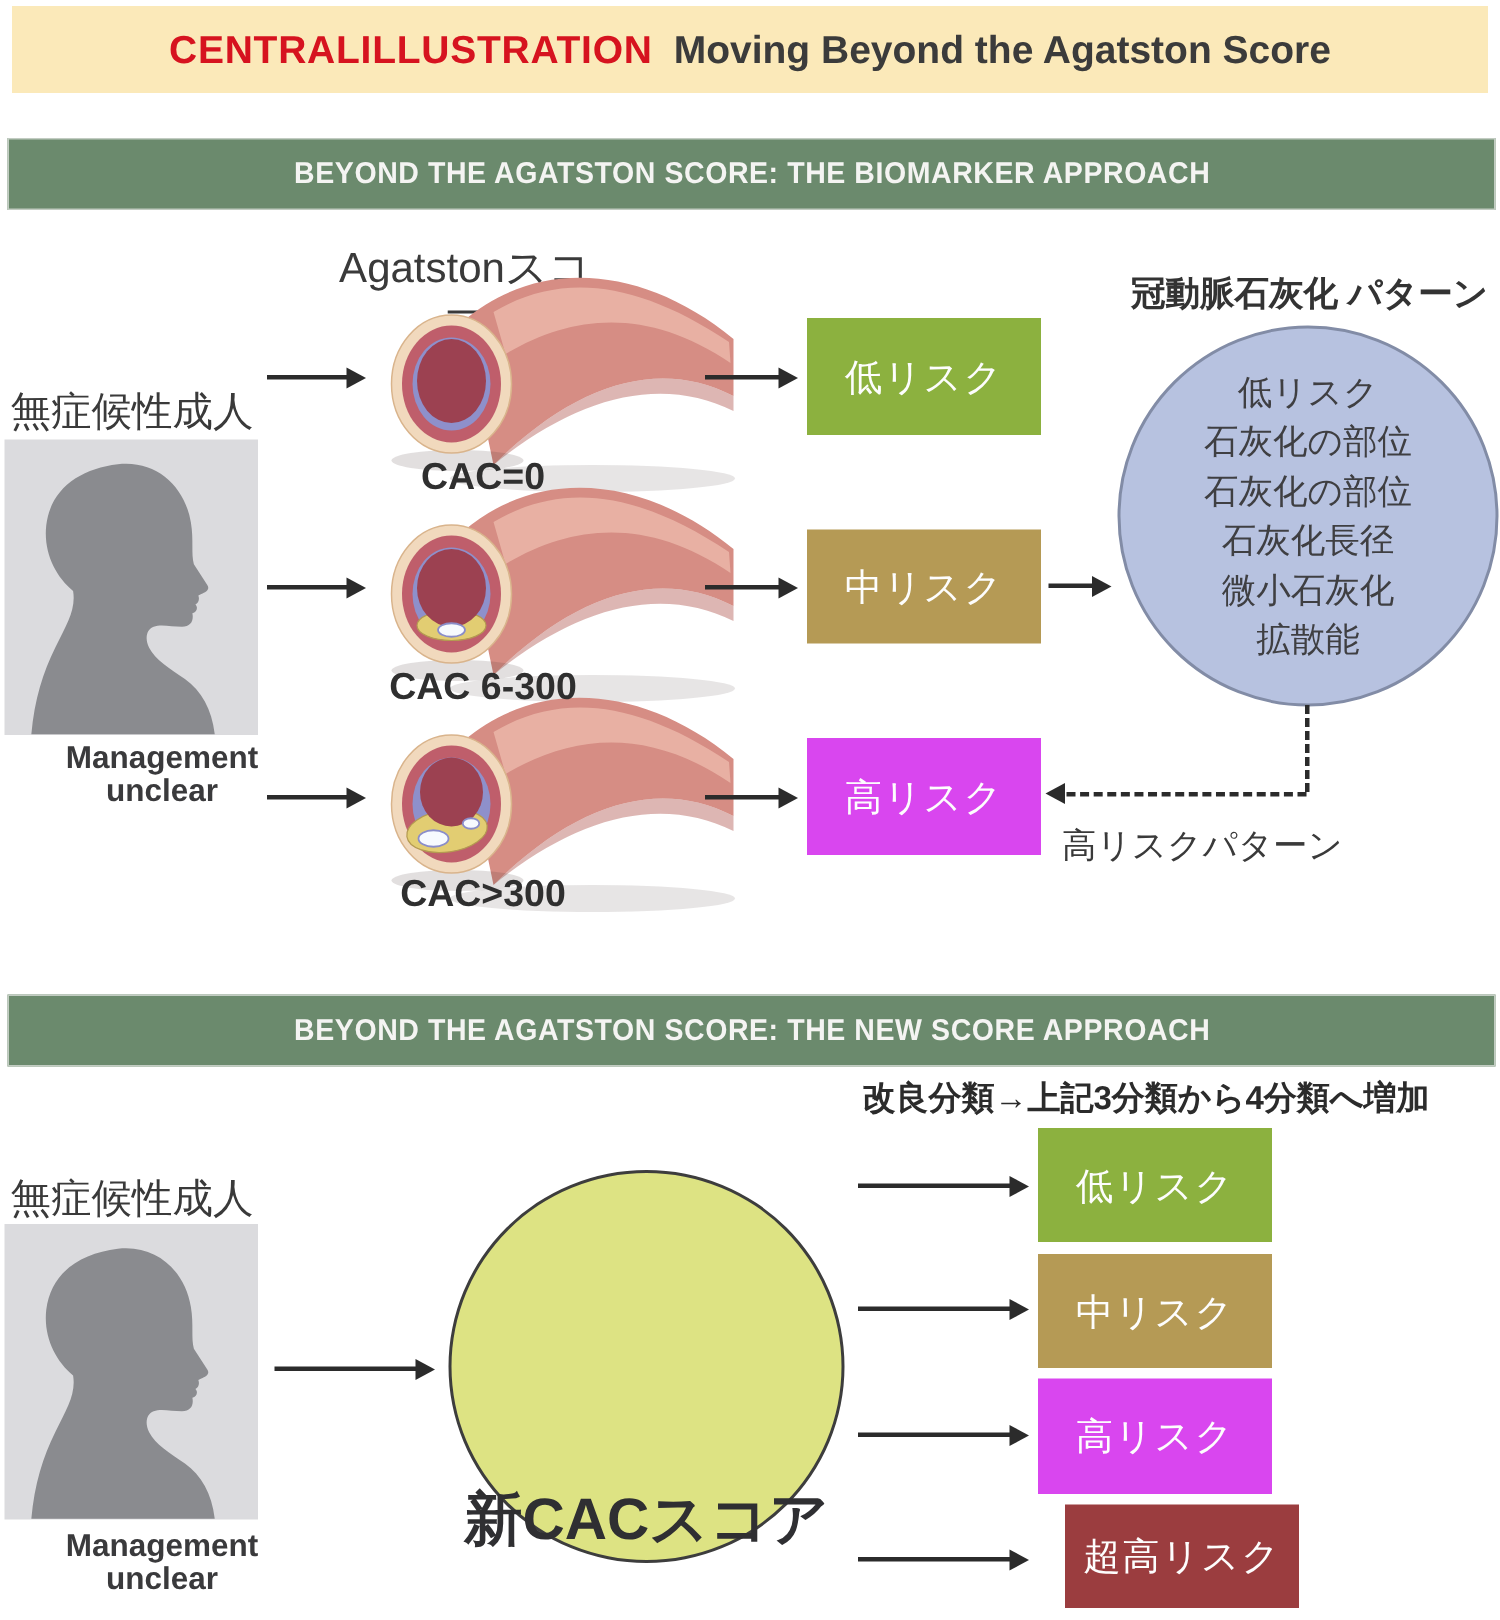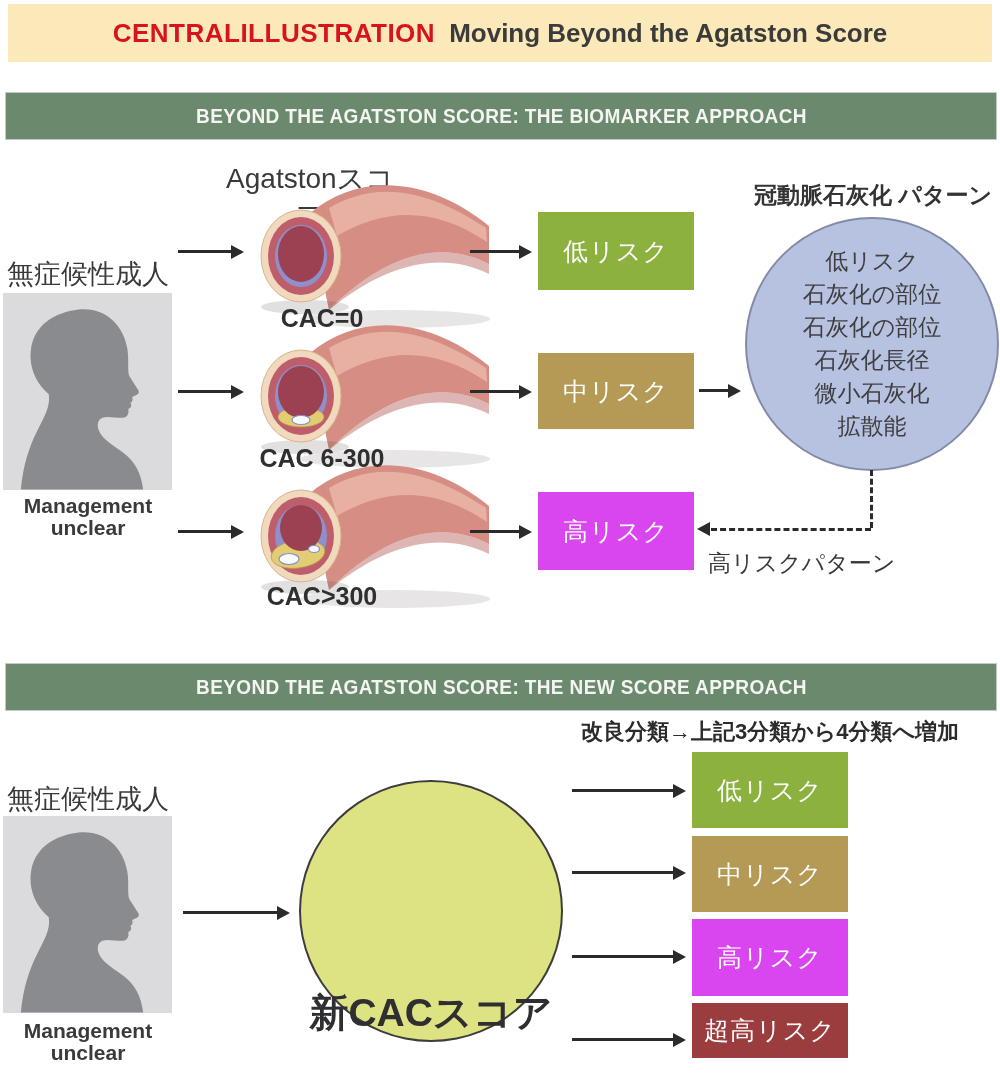--- a/index.html
+++ b/index.html
@@ -19,21 +19,21 @@
     left:5px;width:990px;height:46px;background:#6B8A6D;border:1px solid #C2CCC2;
     display:flex;align-items:center;justify-content:center;
   }
   .green-banner span{
     color:#F4F4F2;font-weight:bold;font-size:20px;letter-spacing:0.4px;
     transform:scaleX(0.95);white-space:nowrap;
   }
   
   .jp-label{font-size:27px;font-weight:500;color:#3a3a3a;text-align:center;}
   .cac-label{font-size:25px;font-weight:bold;color:#2f2f2f;text-align:center;}
-  .mgmt{font-size:21px;font-weight:bold;color:#3a3a3c;text-align:center;line-height:22px;}
+  .mgmt{font-size:21px;font-weight:bold;color:#3a3a3c;text-align:center;line-height:22px;margin-left:20px;}
   
   .card{background:#DBDBDE;}
   
   .arrow{position:absolute;height:3px;background:#2b2b2b;}
   .arrow::after{
     content:"";position:absolute;right:-12px;top:50%;transform:translateY(-50%);
     width:0;height:0;border-left:13px solid #2b2b2b;
     border-top:7px solid transparent;border-bottom:7px solid transparent;
   }
   .dash-v{position:absolute;width:0;border-left:3px dashed #2b2b2b;}
@@ -58,21 +58,21 @@
     background:#B7C2E0;border:2px solid #828CA6;box-sizing:border-box;
     display:flex;flex-direction:column;align-items:center;justify-content:center;
   }
   .pattern-circle div{font-size:23px;line-height:33px;font-weight:500;color:#3f3f42;text-align:center;}
   .score-circle{
     left:299px;top:780px;width:264px;height:262px;border-radius:50%;
     background:#DDE383;border:2px solid #3D3D3D;box-sizing:border-box;
     display:flex;align-items:flex-end;justify-content:center;
     font-size:39px;font-weight:600;color:#2f2f32;
   }
-  .note{font-size:22px;font-weight:bold;color:#2b2b2b;text-align:center;white-space:nowrap;}
+  .note{font-size:22px;font-weight:bold;color:#2b2b2b;white-space:nowrap;}
   .pattern-title{font-size:23px;font-weight:700;color:#333;text-align:center;white-space:nowrap;}
   .hr-pattern{font-size:23px;font-weight:500;color:#3a3a3a;white-space:nowrap;}
 </style>
 </head>
 <body>
 
 <svg width="0" height="0" style="position:absolute">
   <defs>
     <g id="silhouette">
       <path fill="#8A8B8F" d="M 76,16 C 102,13 121,31 125,55 C 127,67 125,76 127,83 L 136,97
@@ -201,15 +201,15 @@
   </div>
 
   <div class="arrow" style="left:572px;top:789px;width:102px;"></div>
   <div class="arrow" style="left:572px;top:871px;width:102px;"></div>
   <div class="arrow" style="left:572px;top:955px;width:102px;"></div>
   <div class="arrow" style="left:572px;top:1038px;width:102px;"></div>
 
   <div class="risk-box risk-low" style="left:692px;top:752px;height:76px;">低リスク</div>
   <div class="risk-box risk-mid" style="left:692px;top:836px;height:76px;">中リスク</div>
   <div class="risk-box risk-high" style="left:692px;top:919px;height:77px;">高リスク</div>
-  <div class="risk-box risk-vhigh" style="left:692px;top:1003px;height:55px;">超高リスク</div>
+  <div class="risk-box risk-vhigh" style="left:710px;top:1003px;height:69px;">超高リスク</div>
 
 </div>
 
 </body></html>

